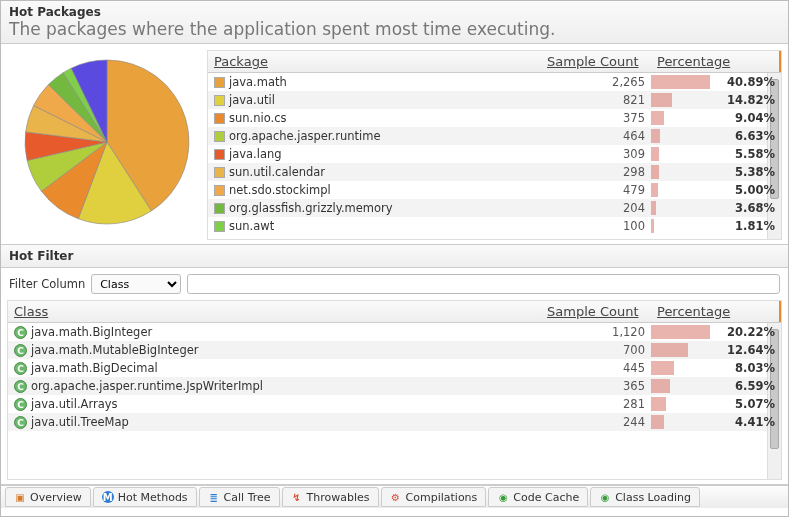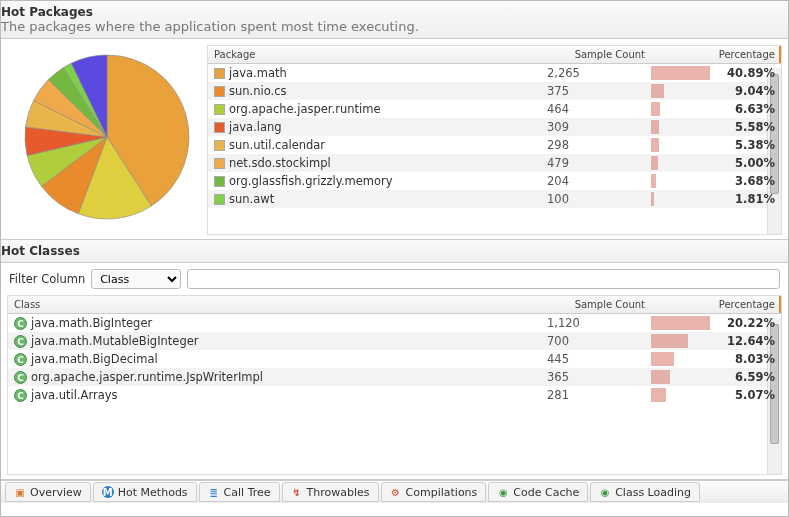--- a/index.html
+++ b/index.html
@@ -12,29 +12,29 @@
     height: 517px;
     overflow: hidden;
     border: 1px solid #bbb;
   }
   .section {
     border-bottom: 1px solid #ccc;
   }
   .section-header {
     background: linear-gradient(#fafafa, #eee);
     border-bottom: 1px solid #ccc;
-    padding: 4px 0;
+    padding: 4px 8px;
   }
   .section-title {
     font-weight: bold;
     font-size: 12px;
     color: #333;
   }
   .section-sub {
-    font-size: 13px;
+    font-size: 17px;
     color: #777;
   }
   .packages-body {
     display: flex;
     align-items: flex-start;
     padding: 6px 6px 4px 6px;
     background: #fff;
   }
   .pie-wrap {
     width: 200px;
@@ -52,43 +52,44 @@
   }
   table {
     width: 100%;
     border-collapse: collapse;
     table-layout: fixed;
   }
   thead th {
     background: linear-gradient(#fafafa, #eee);
     border-bottom: 1px solid #ccc;
     font-weight: normal;
-    font-size: 10px;
+    font-size: 13px;
     color: #444;
     padding: 3px 6px;
     text-align: left;
     position: relative;
-  }
-  th.col-sample, th.col-pct { text-align: right; }
+    text-decoration: underline;
+  }
+  th.col-sample, th.col-pct { }
   thead .accent {
     position: absolute;
     right: 0; top: 0; bottom: 0; width: 2px;
     background: #e98b2c;
   }
   tbody tr:nth-child(odd) { background: #fff; }
   tbody tr:nth-child(even) { background: #f3f3f3; }
   td {
     padding: 2px 6px;
     font-size: 11.5px;
     white-space: nowrap;
     overflow: hidden;
     text-overflow: ellipsis;
     vertical-align: middle;
   }
-  td.col-sample { color: #555; }
+  td.col-sample { text-align: right; color: #555; }
   td.col-pct {
     text-align: right;
     font-weight: bold;
     position: relative;
     padding-left: 0;
   }
   .pct-bar {
     position: absolute;
     left: 0; top: 2px; bottom: 2px;
     background: #d9776b;
@@ -241,20 +242,25 @@
             <th class="col-pct"><span>Percentage</span><span class="accent"></span></th>
           </tr>
         </thead>
         <tbody id="pkg-tbody">
             <tr>
               <td><span class="pkg-swatch" style="background:#e9a23b"></span><span>java.math</span></td>
               <td class="col-sample">2,265</td>
               <td class="col-pct"><span class="pct-bar" style="width:45%"></span><span class="pct-txt">40.89%</span></td>
             </tr>
             <tr>
+              <td><span class="pkg-swatch" style="background:#e0cf3e"></span><span>java.util</span></td>
+              <td class="col-sample">821</td>
+              <td class="col-pct"><span class="pct-bar" style="width:16.30961115187087%"></span><span class="pct-txt">14.82%</span></td>
+            </tr>
+            <tr>
               <td><span class="pkg-swatch" style="background:#e98b2c"></span><span>sun.nio.cs</span></td>
               <td class="col-sample">375</td>
               <td class="col-pct"><span class="pct-bar" style="width:9.948642699926632%"></span><span class="pct-txt">9.04%</span></td>
             </tr>
             <tr>
               <td><span class="pkg-swatch" style="background:#b0ce3c"></span><span>org.apache.jasper.runtime</span></td>
               <td class="col-sample">464</td>
               <td class="col-pct"><span class="pct-bar" style="width:7.296404988994865%"></span><span class="pct-txt">6.63%</span></td>
             </tr>
             <tr>
@@ -286,21 +292,21 @@
       </table>
       <div class="scrollbar-v">
           <div class="thumb"></div>
         </div>
     </div>
   </div>
 </div>
 
 <div class="section">
   <div class="section-header">
-    <div class="section-title">Hot Classes</div>
+    <div class="section-title">Hot Filter</div>
   </div>
   <div class="classes-body">
     <div class="filter-row">
       <label>Filter Column</label>
       <select class="filter-select">
         <option>Class</option>
       </select>
       <input class="filter-input" type="text" value="" style="">
     </div>
     <div class="cls-table-wrap" style="position:relative;">
@@ -336,20 +342,25 @@
             <tr>
               <td><span class="cls-icon">C</span><span>org.apache.jasper.runtime.JspWriterImpl</span></td>
               <td class="col-sample">365</td>
               <td class="col-pct"><span class="pct-bar" style="width:14.666172106824925%"></span><span class="pct-txt">6.59%</span></td>
             </tr>
             <tr>
               <td><span class="cls-icon">C</span><span>java.util.Arrays</span></td>
               <td class="col-sample">281</td>
               <td class="col-pct"><span class="pct-bar" style="width:11.28338278931751%"></span><span class="pct-txt">5.07%</span></td>
             </tr>
+            <tr>
+              <td><span class="cls-icon">C</span><span>java.util.TreeMap</span></td>
+              <td class="col-sample">244</td>
+              <td class="col-pct"><span class="pct-bar" style="width:9.81454005934718%"></span><span class="pct-txt">4.41%</span></td>
+            </tr>
           </tbody>
       </table>
       <div class="scrollbar-v">
           <div class="thumb"></div>
         </div>
     </div>
   </div>
 </div>
 
 <div class="tabstrip">

